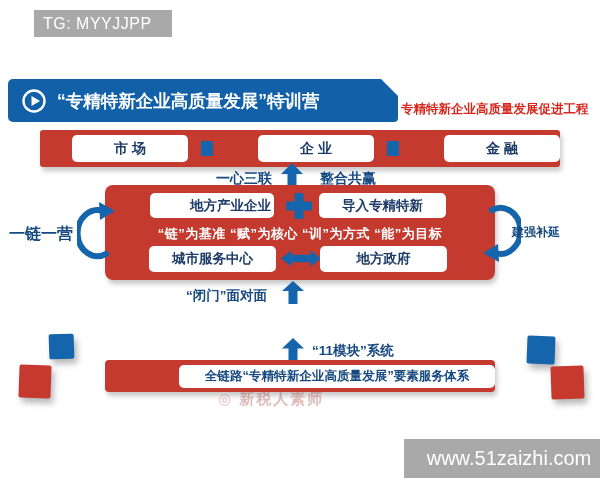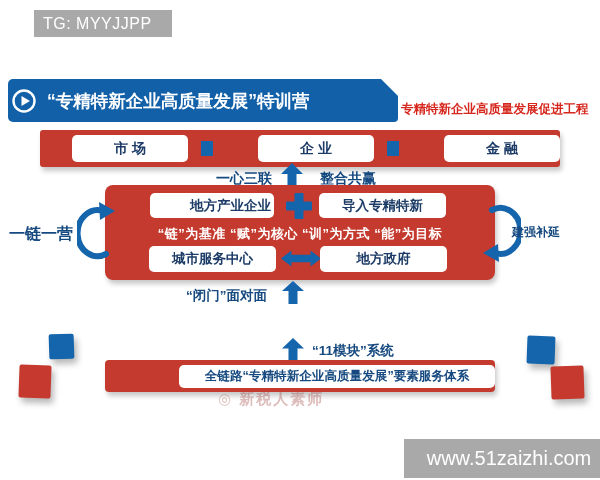--- a/index.html
+++ b/index.html
@@ -6,21 +6,21 @@
   html,body { background:#fff; }
   body { font-family:"Liberation Sans","DejaVu Sans",sans-serif; }
   .canvas { position:relative; width:600px; height:480px; background:#ffffff; overflow:hidden; }
 
   .tg-badge { position:absolute; left:10px; top:10px; width:138px; height:27px;
     background:#a9a9a9; color:#fff; font-size:16px; line-height:27px; padding-left:9px; letter-spacing:0.5px;margin-left:24px; }
 
   .title-bar { position:absolute; left:8px; top:79px; width:390px; height:43px;
     background:#1160a8; border-radius:5px 0 4px 5px;
     clip-path:polygon(0 0, calc(100% - 17px) 0, 100% 17px, 100% 100%, 0 100%);
-    display:flex; align-items:center; padding-left:4px; gap:11px;
+    display:flex; align-items:center; padding-left:14px; gap:11px;
     color:#ffffff; font-weight:bold; font-size:17.5px; }
   .subtitle { position:absolute; left:401px; top:101px; width:198px;
     color:#d6281e; font-weight:bold; font-size:12.5px; white-space:nowrap; }
 
   .red-bar { position:absolute; background:#c43a2e; box-shadow:2px 4px 5px rgba(0,0,0,0.22); }
   .white-box { background:#ffffff; border-radius:5px; display:flex; align-items:center; justify-content:center;
     color:#1c3b66; font-weight:bold; }
 
   .top-bar { left:40px; top:130px; width:520px; height:37px; border-radius:3px;
     display:flex; align-items:center; justify-content:center; gap:13px; }

